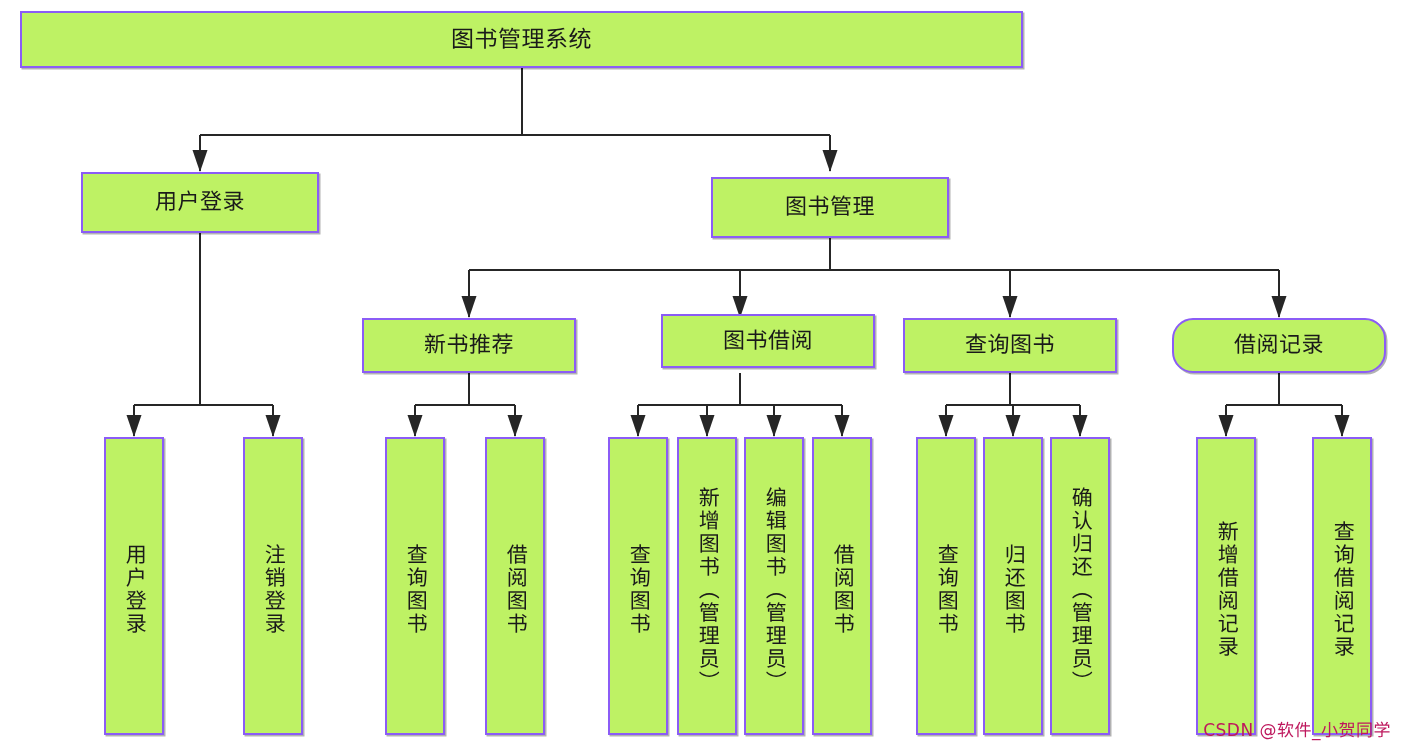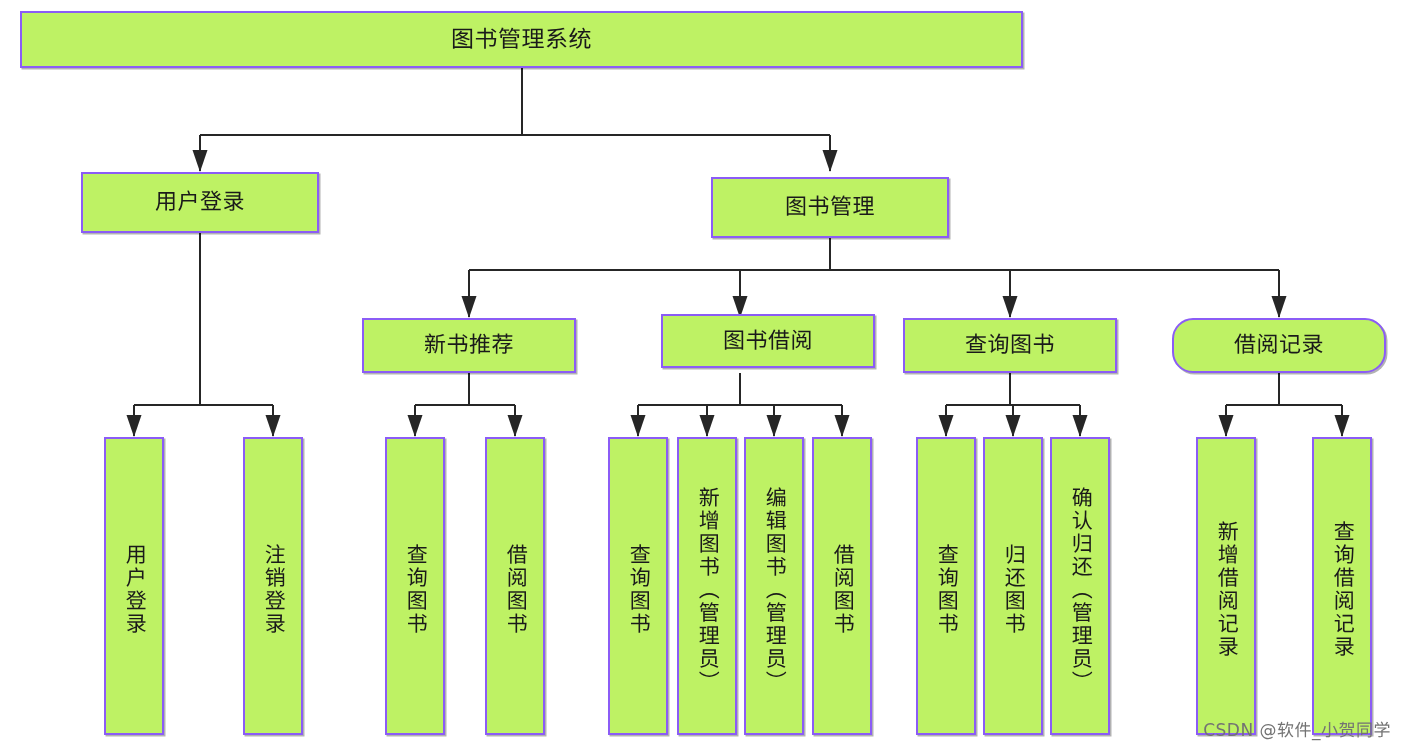--- a/index.html
+++ b/index.html
@@ -60,21 +60,21 @@
     left: 0; top: 0;
     width: 1405px;
     height: 747px;
     pointer-events: none;
   }
   #watermark {
     position: absolute;
     right: 14px;
     bottom: 6px;
     font-size: 17px;
-    color: #737373;
+    color: #be185d;
     letter-spacing: 0.5px;
     white-space: nowrap;
     user-select: none;
   }
 </style>
 </head>
 <body>
 
 <div id="diagram-root">
   <svg id="edges" viewBox="0 0 1405 747" width="1405" height="747" aria-hidden="true">

